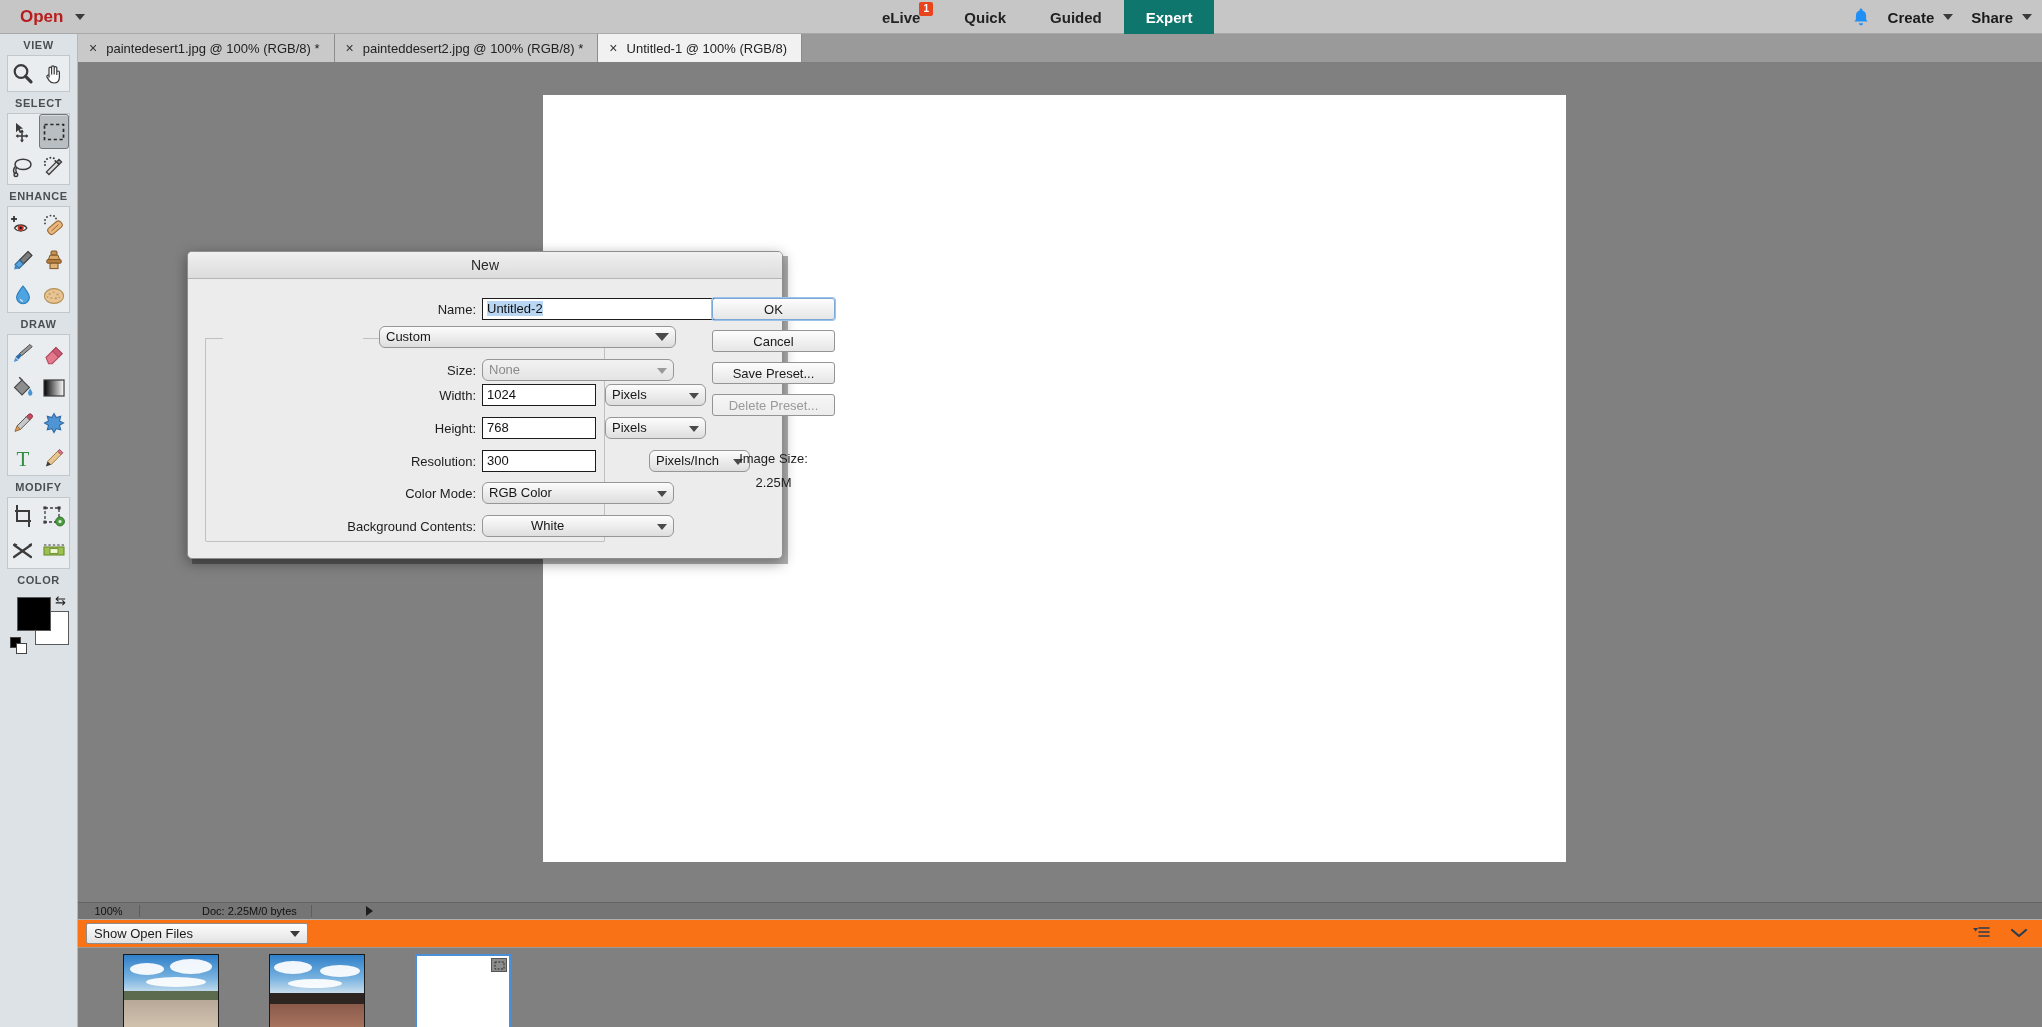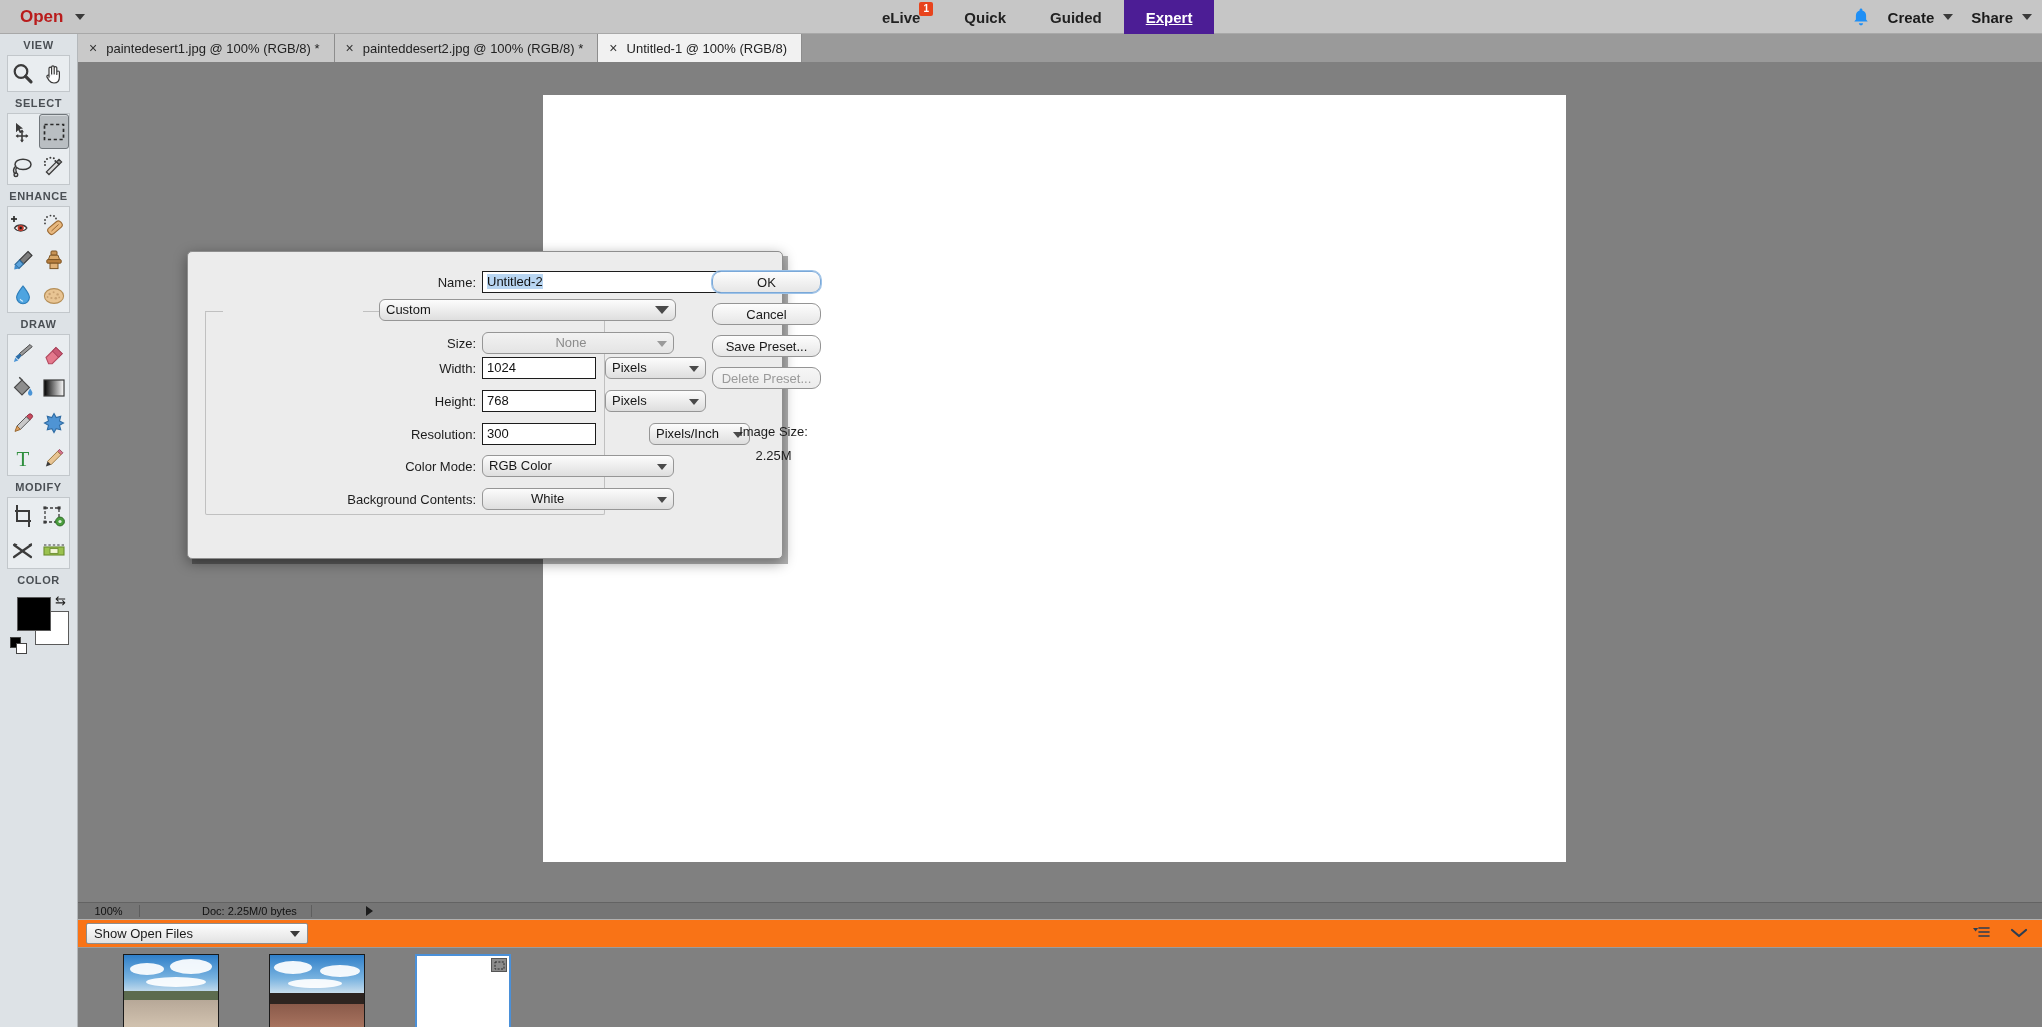--- a/index.html
+++ b/index.html
@@ -32,21 +32,21 @@
   }
   .mode-tabs {
     position: absolute; left: 860px; top: 0; height: 34px;
     display: flex; align-items: stretch;
   }
   .mode-tab {
     display: flex; align-items: center; justify-content: center;
     padding: 0 22px; font-size: 15px; font-weight: bold; color: #222;
     position: relative;
   }
-  .mode-tab.active { background: #4c1d95; color: #ffffff; text-decoration: underline; }
+  .mode-tab.active { background: #0f766e; color: #ffffff; }
   .elive-wrap { position: relative; display: flex; align-items: center; }
   .elive-badge {
     position: absolute; top: -7px; right: -13px;
     background: #e8441d; color: #fff;
     font-size: 10px; font-weight: bold;
     min-width: 14px; height: 14px; line-height: 14px;
     text-align: center; border-radius: 2px; padding: 0 2px;
   }
   .topright {
     position: absolute; right: 10px; top: 0; height: 34px;
@@ -279,23 +279,23 @@
   .groupbox-topleft {
     position: absolute; left: 17px; top: 59px; width: 18px;
     border-top: 1px solid #c0c0c0; height: 1px;
   }
   .groupbox-topright {
     position: absolute; left: 175px; top: 59px; width: 242px;
     border-top: 1px solid #c0c0c0; height: 1px;
   }
 
   .dlg-btn {
-    position: absolute; width: 109px; height: 22px;
+    position: absolute; width: 123px; height: 22px;
     background: linear-gradient(#fdfdfd, #e6e6e6);
-    border: 1px solid #949494; border-radius: 9px;
+    border: 1px solid #949494; border-radius: 3px;
     font-size: 13px; color: #1a1a1a;
     display: flex; align-items: center; justify-content: center;
   }
   .dlg-btn.focus {
     border-color: #7aa8d8;
     box-shadow: 0 0 0 1px #9cc2e8;
   }
   .dlg-btn.disabled { color: #9a9a9a; background: linear-gradient(#f6f6f6,#ececec); }
 
   .imgsize-label {
@@ -659,39 +659,40 @@
           <svg width="11" height="9" viewBox="0 0 11 9">
             <rect x="1" y="1" width="9" height="7" fill="none" stroke="#2a2a2a" stroke-width="1" stroke-dasharray="2 1.4"></rect>
           </svg>
         </div>
       </div>
     </div>
   </div>
 
   <div class="dlg-shadow"></div>
   <div class="dialog">
+    <div class="dlg-title">New</div>
     <div class="dlg-body">
 
       <div class="groupbox"></div>
       <div class="groupbox-topleft"></div>
       <div class="groupbox-topright"></div>
 
       <div class="row-label" style="left:160px; top:20px; width:128px;">Name:</div>
       <div class="txtfield" style="left:294px; top:19px; width:285px;">
         <span class="sel-text">Untitled-2</span>
       </div>
 
       <div class="row-label" style="left:140px; top:48px; width:148px;">Preset:</div>
       <div class="combo big-arr" style="left:191px; top:47px; width:297px;">
         <span>Custom</span>
         <span class="arr"></span>
       </div>
 
       <div class="row-label" style="left:150px; top:81px; width:138px;">Size:</div>
-      <div class="combo disabled" style="left:294px; top:80px; width:192px;justify-content:center;">
+      <div class="combo disabled" style="left:294px; top:80px; width:192px;">
         <span>None</span>
         <span class="arr"></span>
       </div>
 
       <div class="row-label" style="left:150px; top:106px; width:138px;">Width:</div>
       <div class="txtfield" style="left:294px; top:105px; width:114px;">
         <span>1024</span>
       </div>
       <div class="combo" style="left:417px; top:105px; width:101px;">
         <span>Pixels</span>

